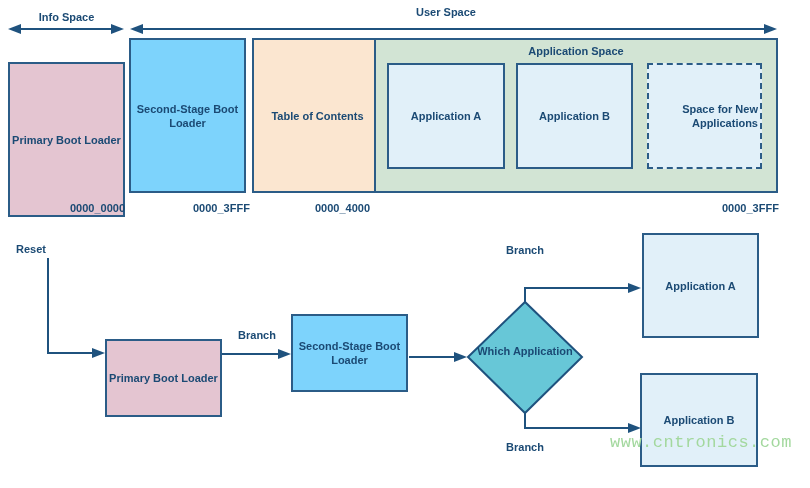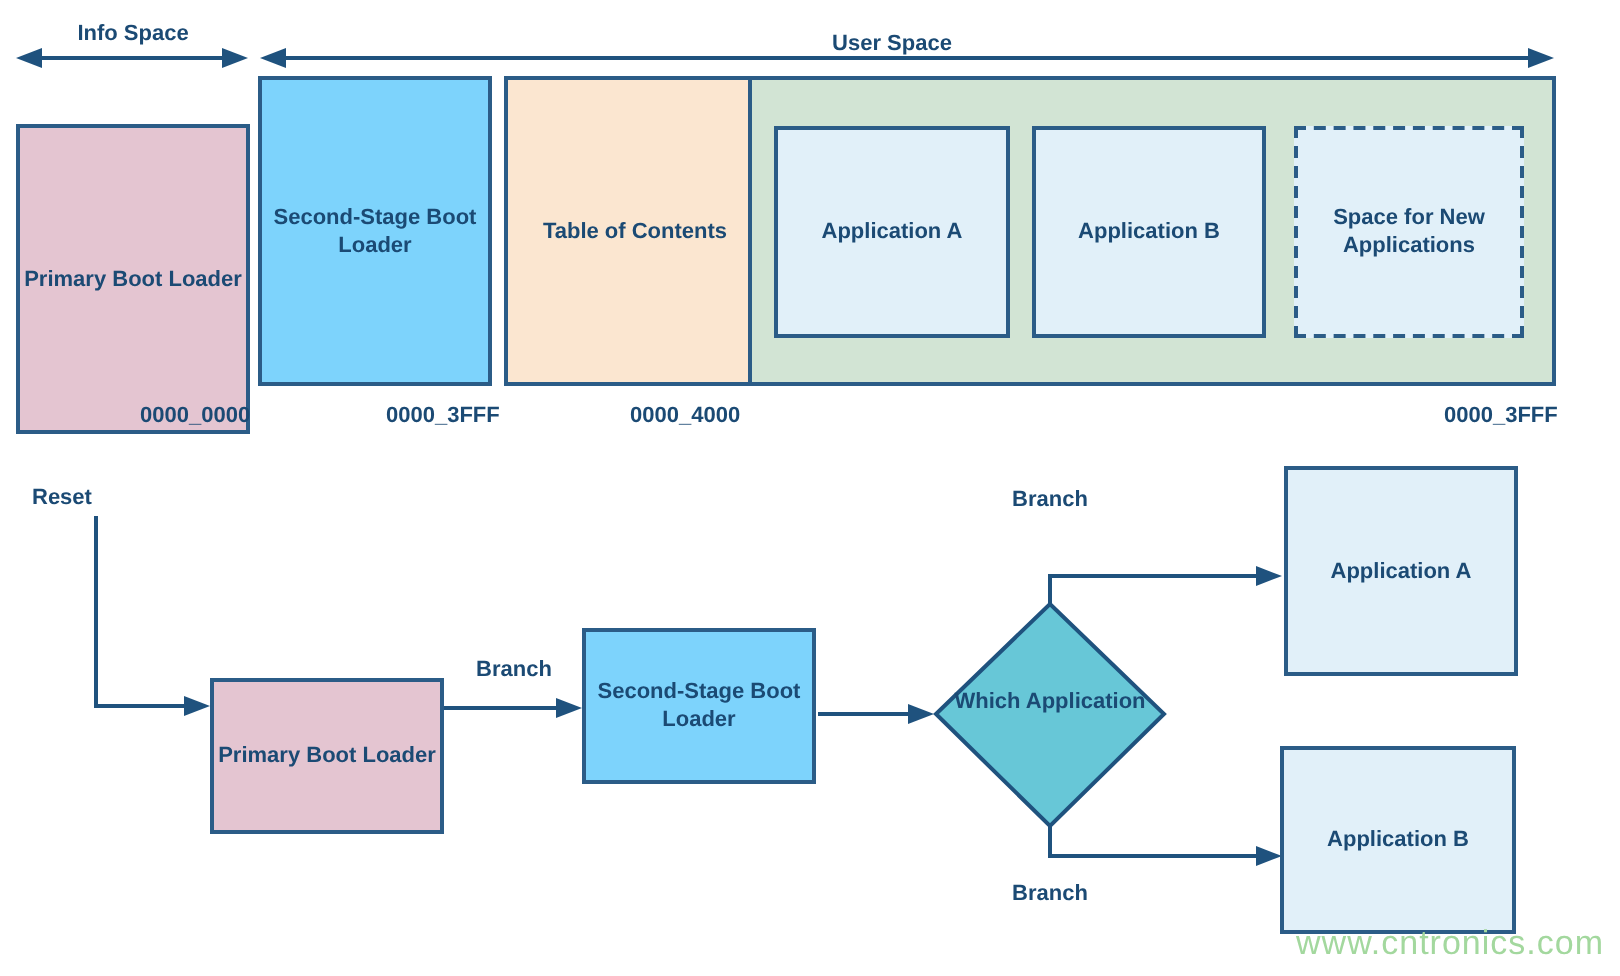--- a/index.html
+++ b/index.html
@@ -14,29 +14,29 @@
   .box{
     position:absolute;border:2px solid #2b5c87;
     display:flex;align-items:center;justify-content:center;
     text-align:center;line-height:14px;padding:2px;
   }
   .fill-pink{background:#e4c5d1;margin-top:24px;}
   .fill-blue{background:#7dd3fc;}
   .fill-peach{background:#fbe6d0;}
   .fill-green{background:#d2e4d4;align-items:flex-start;}
   .fill-innerblue{background:#e1f0f9;}
-  .dashed{border-style:dashed;}
+  .dashed{border-style:dashed;text-align:right;}
   .appspace-title{position:absolute;left:374px;top:44px;width:404px;text-align:center;}
   .addr{position:absolute;top:202px;width:110px;text-align:left;}
   .decision-text{
     position:absolute;left:473px;top:344px;width:104px;line-height:14px;
   }
   .watermark{
-    position:absolute;left:610px;top:462px;width:192px;text-align:right;
-    font-weight:normal;font-size:17px;color:#a3d89e;letter-spacing:0.5px;
+    position:absolute;left:610px;top:433px;width:192px;
+    font-weight:normal;font-size:17px;color:#a3d89e;letter-spacing:0.5px;font-family:Liberation Mono, monospace;
   }
 </style>
 </head>
 <body>
 
 <div class="stage">
 
   <svg class="connectors" viewBox="0 0 810 488" xmlns="http://www.w3.org/2000/svg">
     <g stroke="#1f527e" stroke-width="2" fill="none">
 
@@ -62,33 +62,34 @@
       <polygon points="105,353 92,348 92,358"></polygon>
       <polygon points="291,354 278,349 278,359"></polygon>
       <polygon points="467,357 454,352 454,362"></polygon>
       <polygon points="641,288 628,283 628,293"></polygon>
       <polygon points="641,428 628,423 628,433"></polygon>
     </g>
     <polygon points="468,357 525,302 582,357 525,413" fill="#67c7d7" stroke="#1f527e" stroke-width="2"></polygon>
   </svg>
 
   <div class="lbl" style="left:8px;top:11px;width:117px;">Info Space</div>
-  <div class="lbl" style="left:391px;top:16px;width:110px;">User Space</div>
+  <div class="lbl" style="left:391px;top:6px;width:110px;">User Space</div>
 
   <div class="box fill-pink" style="left:8px;top:38px;width:117px;height:155px;">
     <span>Primary Boot Loader</span>
   </div>
   <div class="box fill-blue" style="left:129px;top:38px;width:117px;height:155px;">
     <span>Second-Stage Boot Loader</span>
   </div>
   <div class="box fill-peach" style="left:252px;top:38px;width:131px;height:155px;">
     <span>Table of Contents</span>
   </div>
 
   <div class="box fill-green" style="left:374px;top:38px;width:404px;height:155px;"></div>
+  <div class="appspace-title lbl" style="left:374px;top:45px;">Application Space</div>
 
   <div class="box fill-innerblue" style="left:387px;top:63px;width:118px;height:106px;">
     <span>Application A</span>
   </div>
   <div class="box fill-innerblue" style="left:516px;top:63px;width:117px;height:106px;">
     <span>Application B</span>
   </div>
   <div class="box fill-innerblue dashed" style="left:647px;top:63px;width:115px;height:106px;">
     <span>Space for New Applications</span>
   </div>

